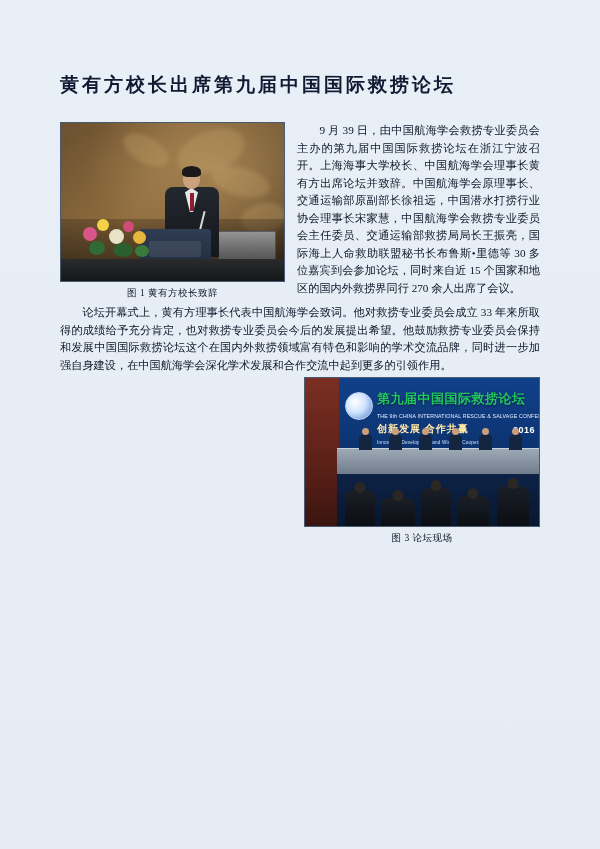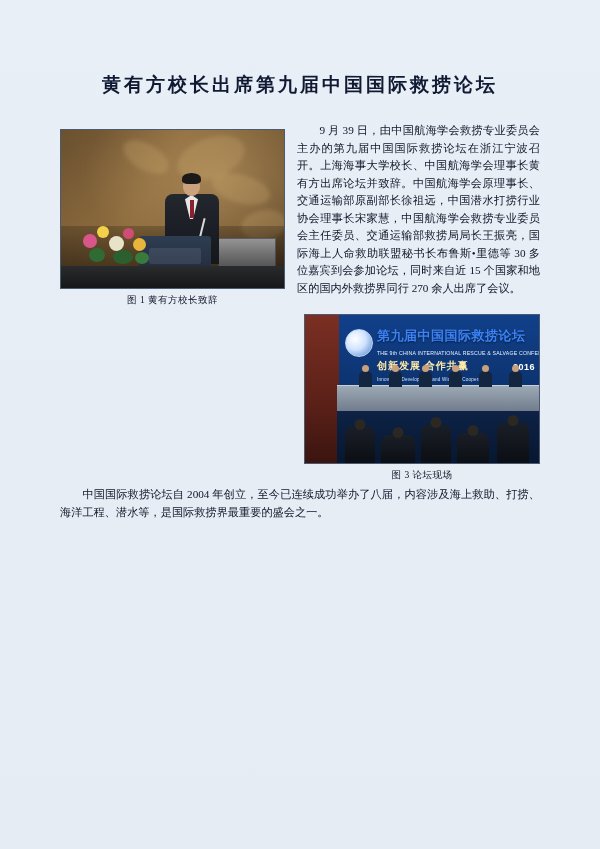--- a/index.html
+++ b/index.html
@@ -17,39 +17,38 @@
     position: relative;
     width: 600px;
     height: 849px;
     background: linear-gradient(180deg, #e9eff6 0%, #e7edf4 55%, #e6ecf3 100%);
     box-sizing: border-box;
     padding: 0 60px;
   }
   .title {
     margin: 0;
     padding-top: 72px;
-    text-align: center;
     font-size: 19px;
     font-weight: bold;
     letter-spacing: 3px;
     color: #101a33;
     font-family: "Liberation Serif", "DejaVu Serif", serif;
     white-space: nowrap;
   }
   .content {
     margin-top: 24px;
     font-size: 11.2px;
     line-height: 17.5px;
     color: #0d1628;
     text-align: justify;
   }
   .float-fig-left {
     float: left;
     width: 225px;
-    margin: 7px 12px 4px 0;
+    margin: 0 12px 4px 0;
   }
   .float-fig-right {
     float: right;
     width: 236px;
     margin: 3px 0 4px 12px;
   }
   .photo {
     width: 100%;
     display: block;
     border: 1px solid #4a5a70;
@@ -212,21 +211,21 @@
     border-radius: 50%;
     background: radial-gradient(circle at 35% 35%, #ffffff 0%, #cfe3ff 45%, #4a7fc8 100%);
     border: 1px solid #bcd4f2;
   }
   .p2-head-cn {
     position: absolute;
     left: 72px; top: 12px;
     font-family: "Liberation Sans", "DejaVu Sans", sans-serif;
     font-size: 13px;
     font-weight: bold;
-    color: #3b82f6;
+    color: #22c55e;
     letter-spacing: 0.5px;
     white-space: nowrap;
     text-shadow: 0 1px 2px rgba(0,0,0,0.5);
   }
   .p2-head-en {
     position: absolute;
     left: 72px; top: 30px;
     font-family: "Liberation Sans", "DejaVu Sans", sans-serif;
     font-size: 5.2px;
     color: #e9f1ff;
@@ -345,20 +344,21 @@
         </div>
         <div class="p1-table"></div>
       </div>
       <figcaption class="fig-caption caption-row">图 1  黄有方校长致辞</figcaption>
     </figure>
 
     <p class="para">9 月 39 日，由中国航海学会救捞专业委员会主办的第九届中国国际救捞论坛在浙江宁波召开。上海海事大学校长、中国航海学会理事长黄有方出席论坛并致辞。中国航海学会原理事长、交通运输部原副部长徐祖远，中国潜水打捞行业协会理事长宋家慧，中国航海学会救捞专业委员会主任委员、交通运输部救捞局局长王振亮，国际海上人命救助联盟秘书长布鲁斯•里德等 30 多位嘉宾到会参加论坛，同时来自近 15 个国家和地区的国内外救捞界同行 270 余人出席了会议。</p>
 
     <div class="clearfix"></div>
 
+    <p class="para">论坛开幕式上，黄有方理事长代表中国航海学会致词。他对救捞专业委员会成立 33 年来所取得的成绩给予充分肯定，也对救捞专业委员会今后的发展提出希望。他鼓励救捞专业委员会保持和发展中国国际救捞论坛这个在国内外救捞领域富有特色和影响的学术交流品牌，同时进一步加强自身建设，在中国航海学会深化学术发展和合作交流中起到更多的引领作用。</p>
 
     <figure class="float-fig-right">
       <div class="photo photo2">
         <div class="p2-wall"></div>
         <div class="p2-stage-bg"></div>
         <div class="p2-side"></div>
         <div class="p2-logo"></div>
         <div class="p2-head-cn">第九届中国国际救捞论坛</div>
         <div class="p2-head-en">THE 9th CHINA INTERNATIONAL RESCUE &amp; SALVAGE CONFERENCE</div>
         <div class="p2-sub-cn">创新发展  合作共赢</div>
@@ -379,16 +379,15 @@
         <div class="p2-aud" style="left:116px; top:110px; width:30px; height:40px;"></div>
         <div class="p2-aud" style="left:152px; top:118px; width:32px; height:32px;"></div>
         <div class="p2-aud" style="left:192px; top:108px; width:32px; height:42px;"></div>
       </div>
       <figcaption class="fig-caption caption-row">图 3  论坛现场</figcaption>
     </figure>
 
 
     <div class="clearfix"></div>
 
-    <p class="para">中国国际救捞论坛自 2004 年创立，至今已连续成功举办了八届，内容涉及海上救助、打捞、海洋工程、潜水等，是国际救捞界最重要的盛会之一。</p>
 
   </div>
 </div>
 
 </body></html>

